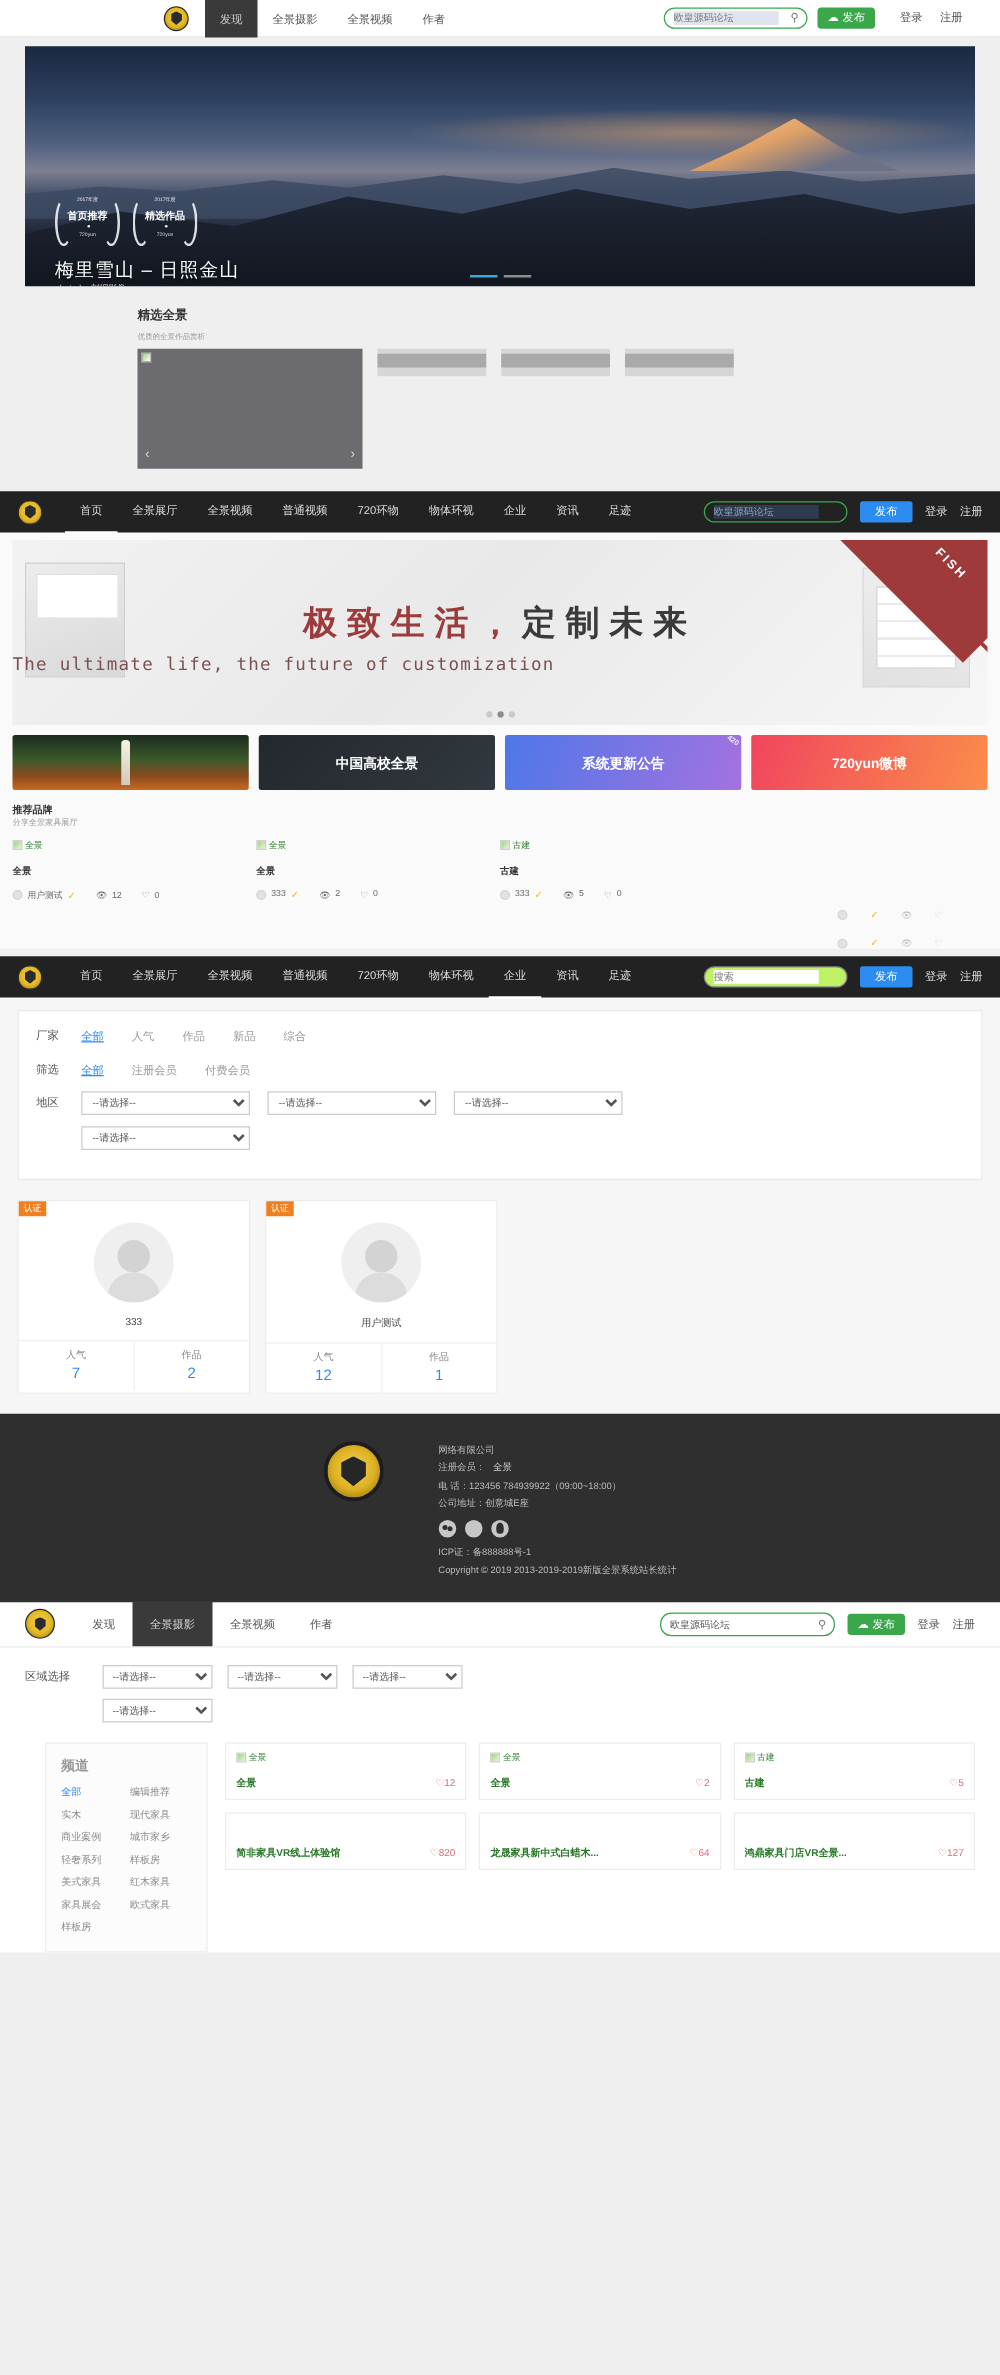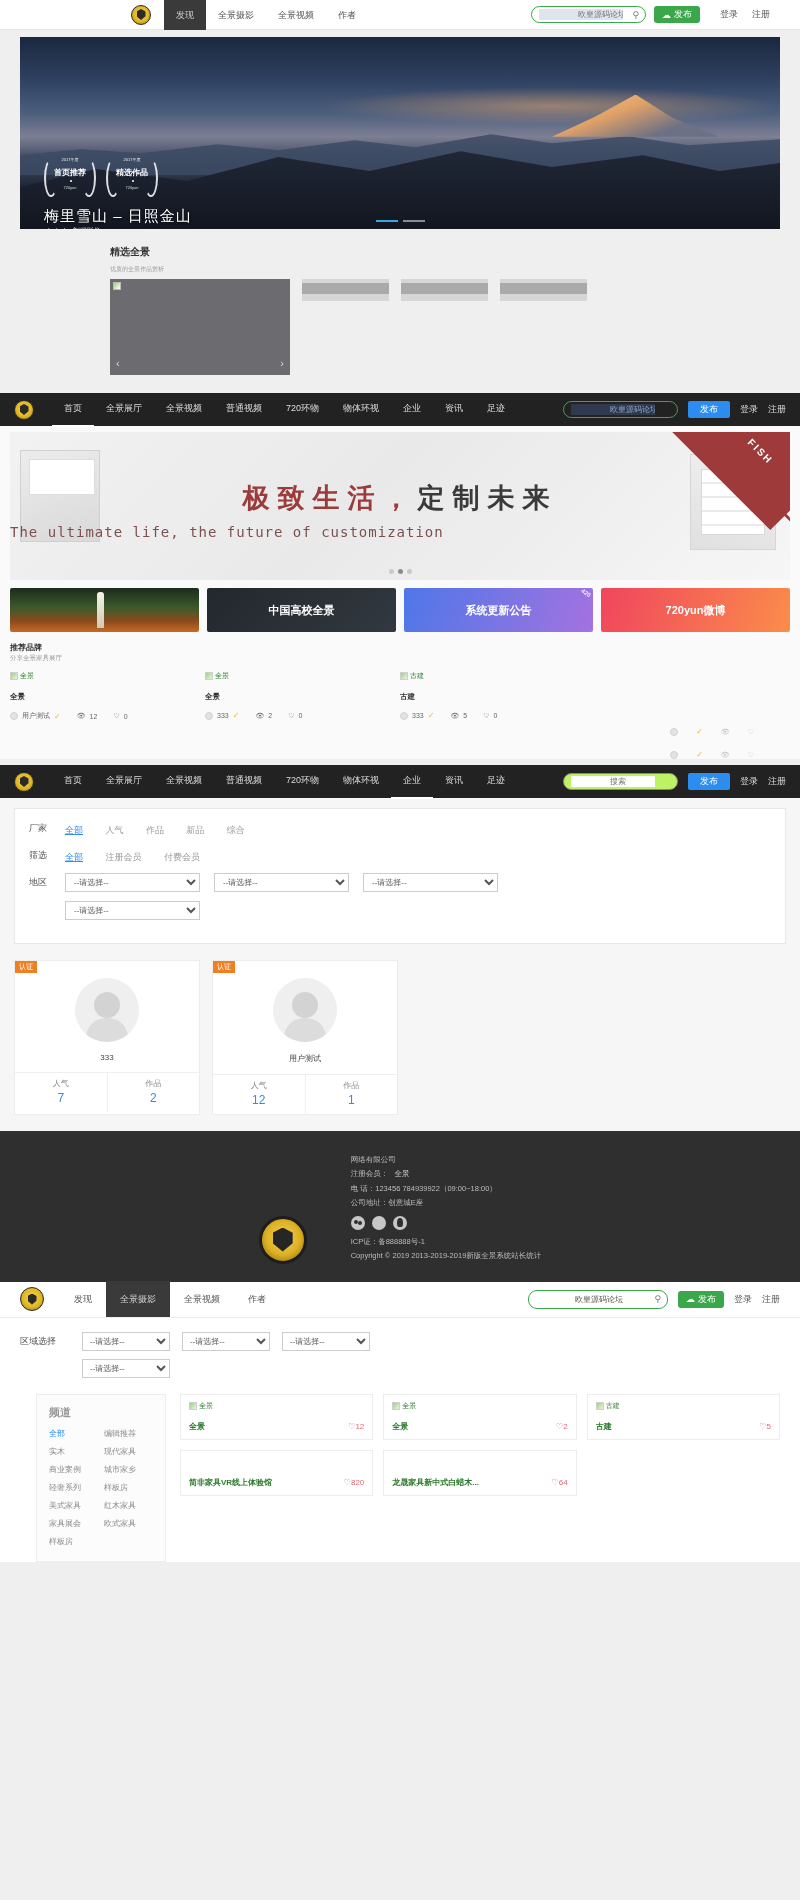--- a/index.html
+++ b/index.html
@@ -32,21 +32,21 @@
     height:30px; white-space:nowrap;
   }
   .nav1-items a.active{ background:#3a3a3a; color:#cfcfcf; }
   .nav1-right{ position:absolute; right:100px; display:flex; align-items:center; gap:8px;}
   .search-pill{
     width:115px;height:17px;border:1px solid #3aa74a;border-radius:9px;background:#fff;
     display:flex;align-items:center;padding:0 7px;position:relative;
   }
   .search-pill input{
     border:0;outline:0;font-size:8px;color:#5c6b85;background:#dfe4ee;width:84px;
-    font-family:inherit; height:11px;padding-left:39px;
+    font-family:inherit; height:11px;
   }
   .search-pill .mag{ position:absolute; right:6px; font-size:9px; color:#777; }
   .btn-publish{
     background:#3aa74a;color:#fff;font-size:9px;border-radius:3px;height:17px;
     display:flex;align-items:center;gap:3px;padding:0 8px;border:0;cursor:pointer;
     font-family:inherit;
   }
   .cloud-ico{ font-size:9px; }
   .nav1-auth{ position:absolute; right:30px; display:flex; gap:14px; }
   .nav1-auth a{ font-size:9px;color:#555;text-decoration:none; }
@@ -215,21 +215,21 @@
      width:42px;height:24px;border-radius:20px 20px 0 0; background:#dcdcdc; }
   .ucard .uname{ text-align:center; font-size:8px; color:#444; padding-bottom:10px; }
   .ucard .stats{ display:flex; border-top:1px solid #efefef; }
   .ucard .stat{ flex:1; text-align:center; padding:5px 0 7px 0; }
   .ucard .stat + .stat{ border-left:1px solid #efefef; }
   .ucard .stat .k{ font-size:8px; color:#888; }
   .ucard .stat .v{ font-size:12px; color:#2d8cf0; margin-top:2px; }
 
   
   .footer{ background:#2f2f2f; padding:22px 0 18px 0; position:relative; }
-  .footer-inner{ display:flex; justify-content:center; gap:44px; align-items:flex-end; }
+  .footer-inner{ display:flex; justify-content:center; gap:44px; align-items:flex-start; }
   .f-logo{ width:48px;height:48px;border-radius:50%;
      background: radial-gradient(circle at 50% 45%, #f4d556 0%, #dcb022 55%, #7d5f0d 100%);
      border:3px solid #1d1d1d; display:flex;align-items:center;justify-content:center; flex:none;}
   .f-logo .in{ width:20px;height:24px;background:#262626;
      clip-path: polygon(50% 0,100% 22%,100% 66%,50% 100%,0 66%,0 22%); }
   .f-txt{ color:#bcbcbc; font-size:7.5px; line-height:1.9; }
   .f-txt .hot b{ color:#d8d8d8; font-weight:normal; }
   .f-socials{ display:flex; gap:7px; margin:6px 0 5px 0; }
   .f-socials i{ width:14px;height:14px;border-radius:50%;background:#c7c7c7; display:block;
      position:relative; }
@@ -706,15 +706,24 @@
       </div>
       <div class="dcard blank">
         <div class="top">
             <span class="brk-sm"></span>
           </div>
         <div class="bot">
           <span class="t">龙晟家具新中式白蜡木...</span>
           <span class="lk">♡<span>64</span></span>
         </div>
       </div>
+      <div class="dcard blank">
+        <div class="top">
+            <span class="brk-sm"></span>
+          </div>
+        <div class="bot">
+          <span class="t">鸿鼎家具门店VR全景...</span>
+          <span class="lk">♡<span>127</span></span>
+        </div>
+      </div>
     </div>
   </div>
 </div>
 
 </body></html>

